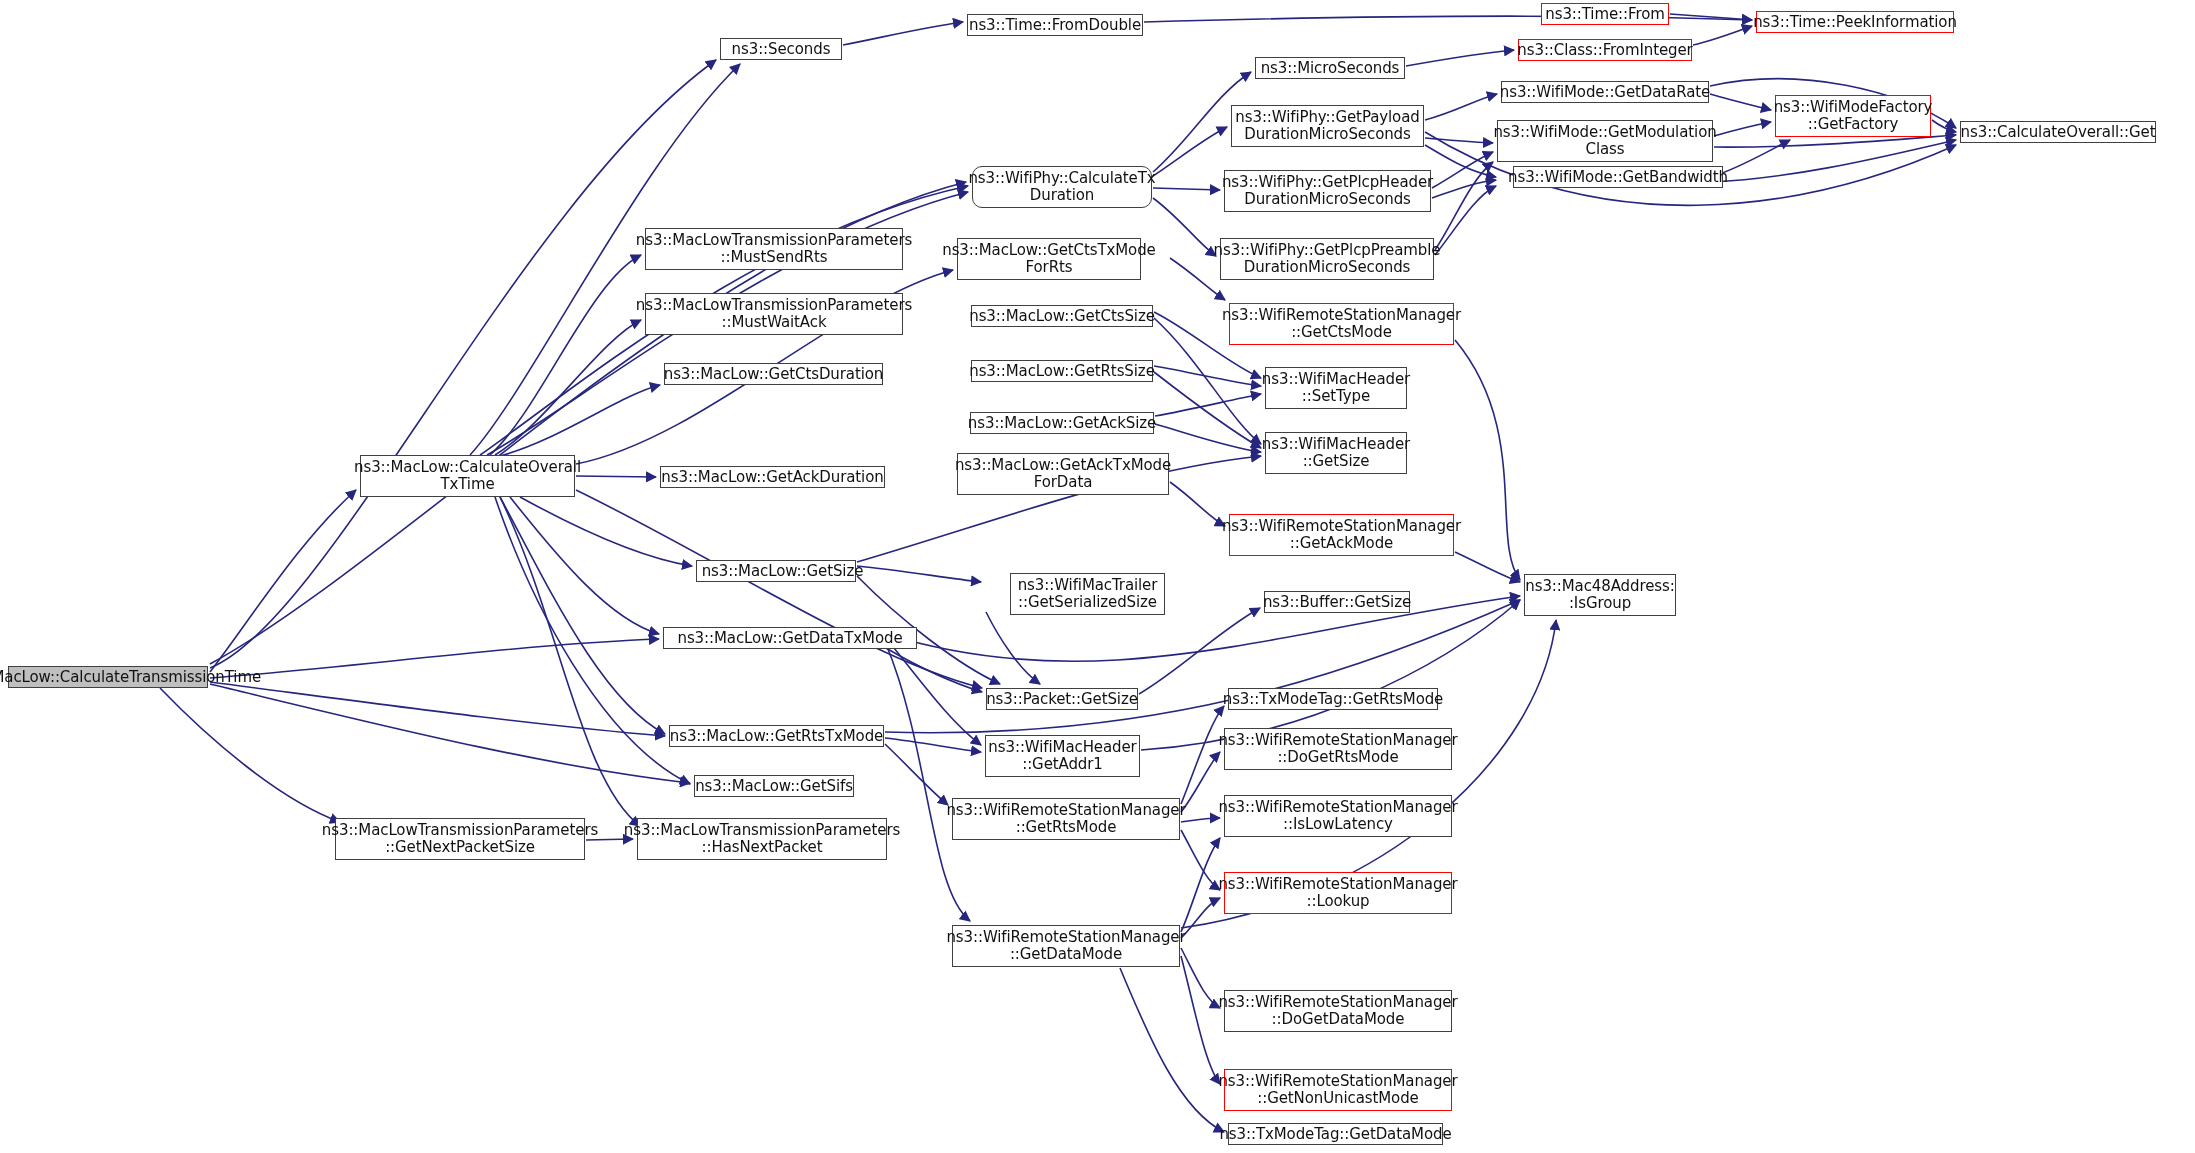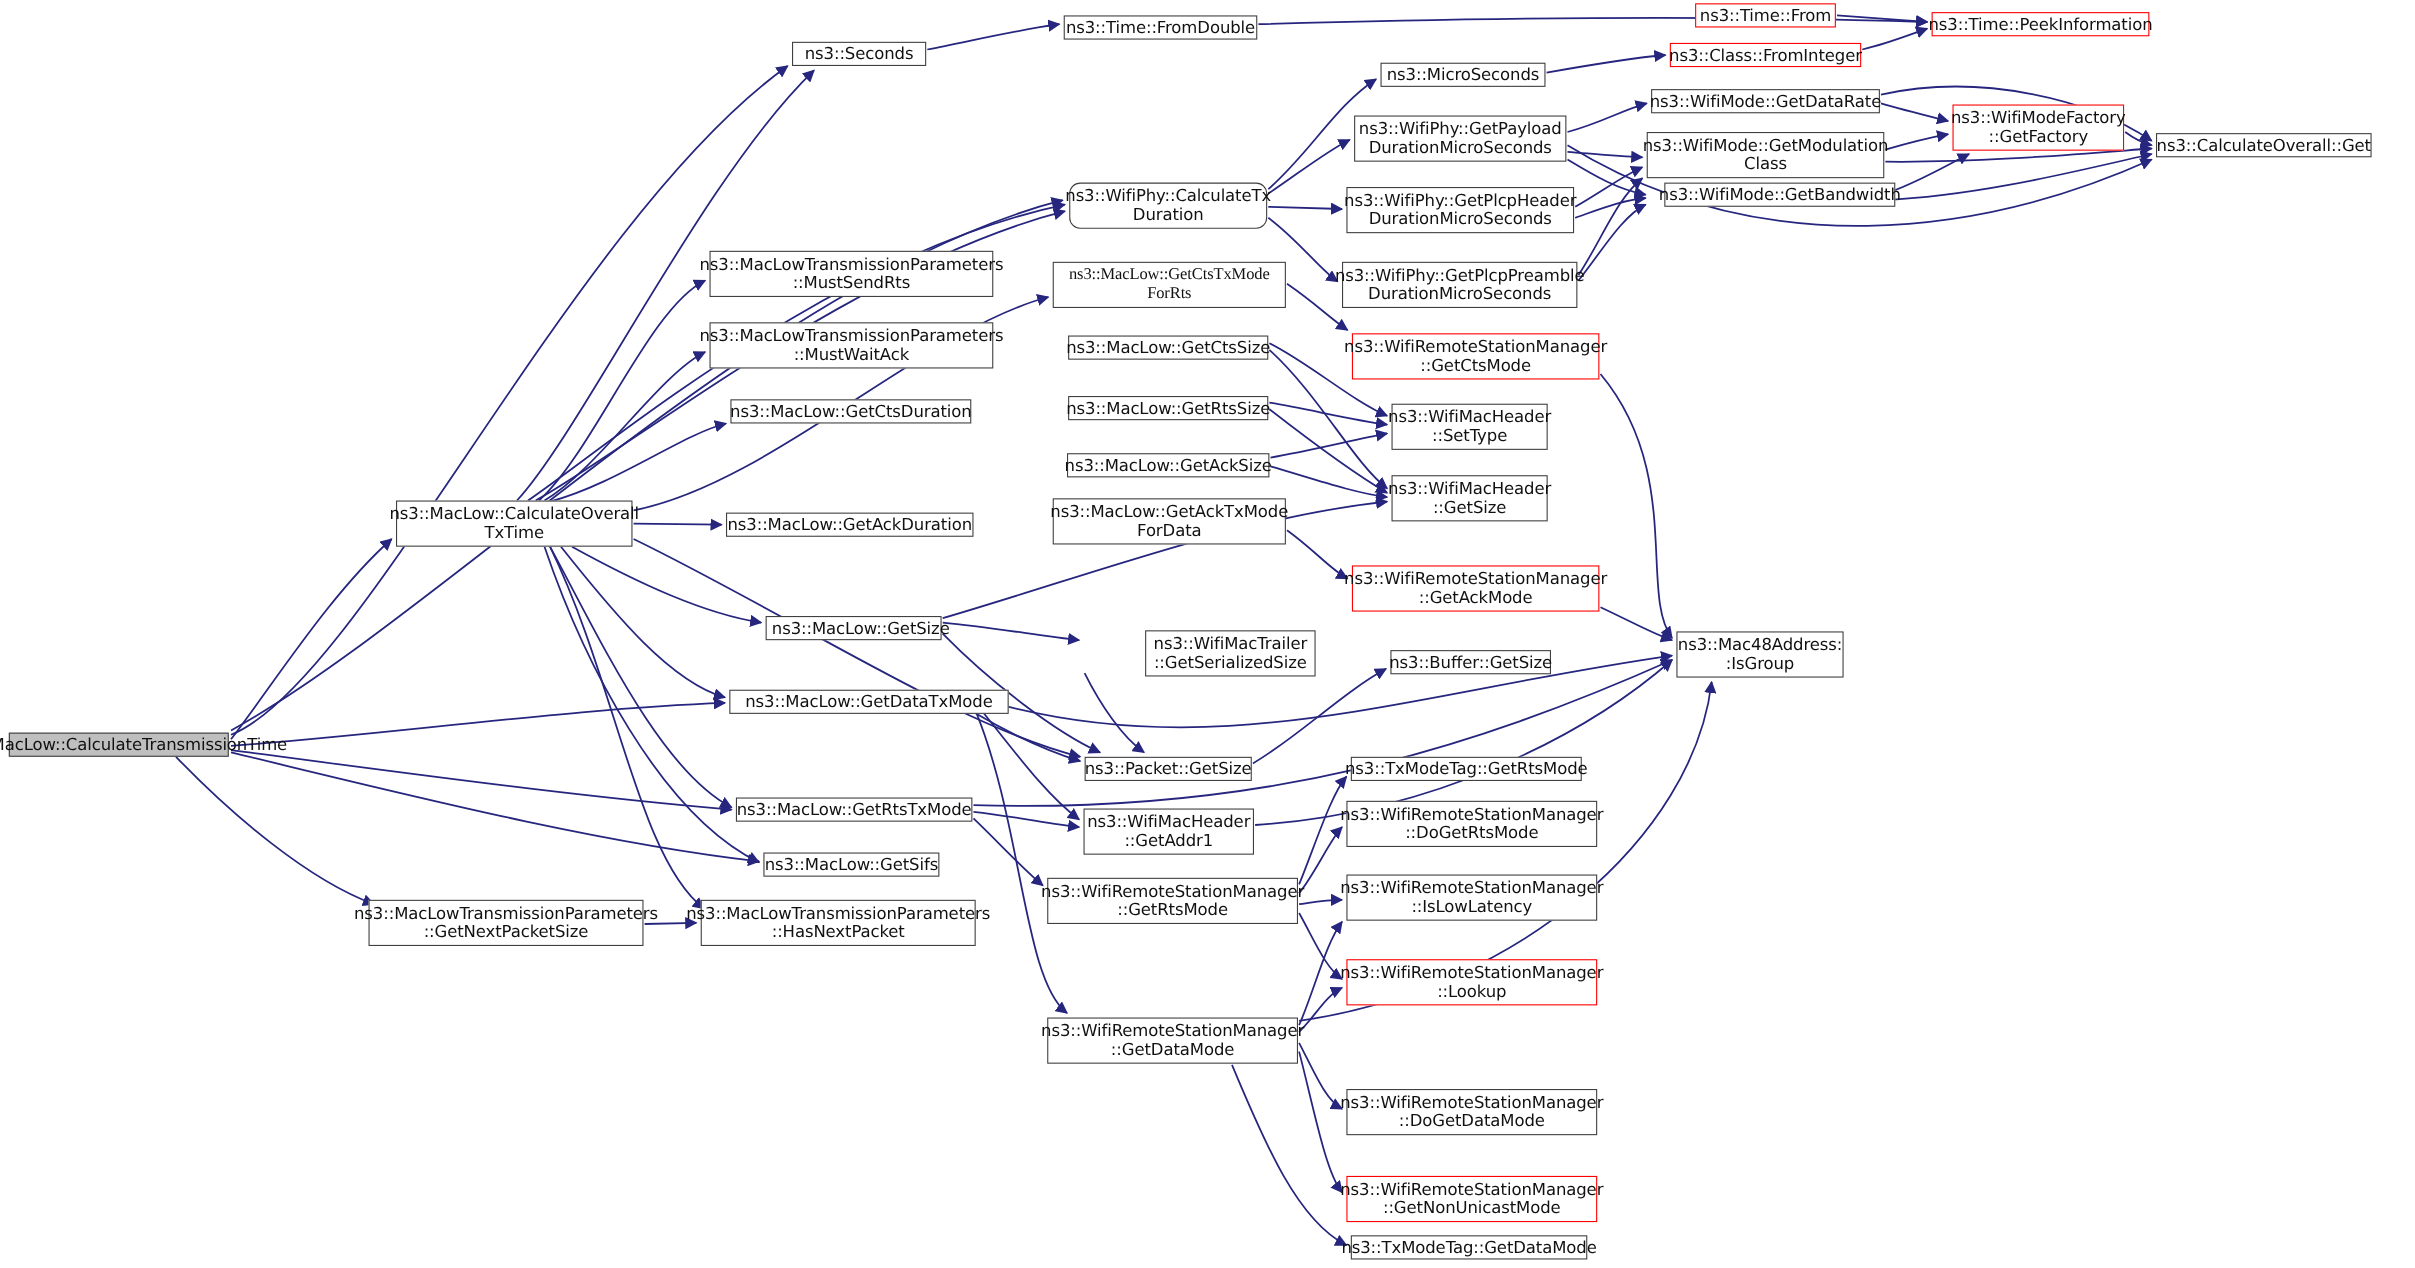--- a/index.html
+++ b/index.html
@@ -161,21 +161,21 @@
       <div class="node" style="left: 967px; top: 14px; width: 176px; height: 22px;">ns3::Time::FromDouble</div>
       <div class="node" style="left: 1255px; top: 57px; width: 150px; height: 22px;">ns3::MicroSeconds</div>
       <div class="node" style="left: 972px; top: 166px; width: 180px; height: 42px; border-radius: 10px;">ns3::WifiPhy::CalculateTx
 Duration</div>
       <div class="node" style="left: 1231px; top: 105px; width: 193px; height: 42px;">ns3::WifiPhy::GetPayload
 DurationMicroSeconds</div>
       <div class="node" style="left: 1224px; top: 170px; width: 207px; height: 42px;">ns3::WifiPhy::GetPlcpHeader
 DurationMicroSeconds</div>
       <div class="node" style="left: 1220px; top: 238px; width: 214px; height: 42px;">ns3::WifiPhy::GetPlcpPreamble
 DurationMicroSeconds</div>
-      <div class="node" style="left: 957px; top: 238px; width: 212px; height: 42px; font-family: Liberation Serif, serif;">ns3::MacLow::GetCtsTxMode
+      <div class="node" style="left: 957px; top: 238px; width: 184px; height: 42px;">ns3::MacLow::GetCtsTxMode
 ForRts</div>
       <div class="node" style="left: 971px; top: 305px; width: 182px; height: 22px;">ns3::MacLow::GetCtsSize</div>
       <div class="node" style="left: 971px; top: 360px; width: 182px; height: 22px;">ns3::MacLow::GetRtsSize</div>
       <div class="node" style="left: 970px; top: 412px; width: 184px; height: 22px;">ns3::MacLow::GetAckSize</div>
       <div class="node" style="left: 957px; top: 453px; width: 212px; height: 42px;">ns3::MacLow::GetAckTxMode
 ForData</div>
       <div class="node red" style="left: 1541px; top: 3px; width: 128px; height: 22px;">ns3::Time::From</div>
       <div class="node red" style="left: 1756px; top: 11px; width: 198px; height: 22px;">ns3::Time::PeekInformation</div>
       <div class="node red" style="left: 1518px; top: 39px; width: 174px; height: 22px;">ns3::Class::FromInteger</div>
       <div class="node" style="left: 1501px; top: 81px; width: 208px; height: 22px;">ns3::WifiMode::GetDataRate</div>
@@ -186,21 +186,21 @@
       <div class="node" style="left: 1500px; top: 166px; width: 210px; height: 22px; margin-left: 13px;">ns3::WifiMode::GetBandwidth</div>
       <div class="node" style="left: 1960px; top: 121px; width: 196px; height: 22px;">ns3::CalculateOverall::Get</div>
       <div class="node red" style="left: 1229px; top: 303px; width: 225px; height: 42px;">ns3::WifiRemoteStationManager
 ::GetCtsMode</div>
       <div class="node" style="left: 1265px; top: 367px; width: 142px; height: 42px;">ns3::WifiMacHeader
 ::SetType</div>
       <div class="node" style="left: 1265px; top: 432px; width: 142px; height: 42px;">ns3::WifiMacHeader
 ::GetSize</div>
       <div class="node red" style="left: 1229px; top: 514px; width: 225px; height: 42px;">ns3::WifiRemoteStationManager
 ::GetAckMode</div>
-      <div class="node" style="left: 1041px; top: 573px; width: 155px; height: 42px;">ns3::WifiMacTrailer
+      <div class="node" style="left: 1010px; top: 573px; width: 155px; height: 42px;">ns3::WifiMacTrailer
 ::GetSerializedSize</div>
       <div class="node" style="left: 1264px; top: 591px; width: 146px; height: 22px;">ns3::Buffer::GetSize</div>
       <div class="node" style="left: 1524px; top: 574px; width: 152px; height: 42px;">ns3::Mac48Address:
 :IsGroup</div>
       <div class="node" style="left: 986px; top: 688px; width: 152px; height: 22px;">ns3::Packet::GetSize</div>
       <div class="node" style="left: 985px; top: 735px; width: 155px; height: 42px;">ns3::WifiMacHeader
 ::GetAddr1</div>
       <div class="node" style="left: 1228px; top: 688px; width: 210px; height: 22px;">ns3::TxModeTag::GetRtsMode</div>
       <div class="node" style="left: 1224px; top: 728px; width: 228px; height: 42px;">ns3::WifiRemoteStationManager
 ::DoGetRtsMode</div>

